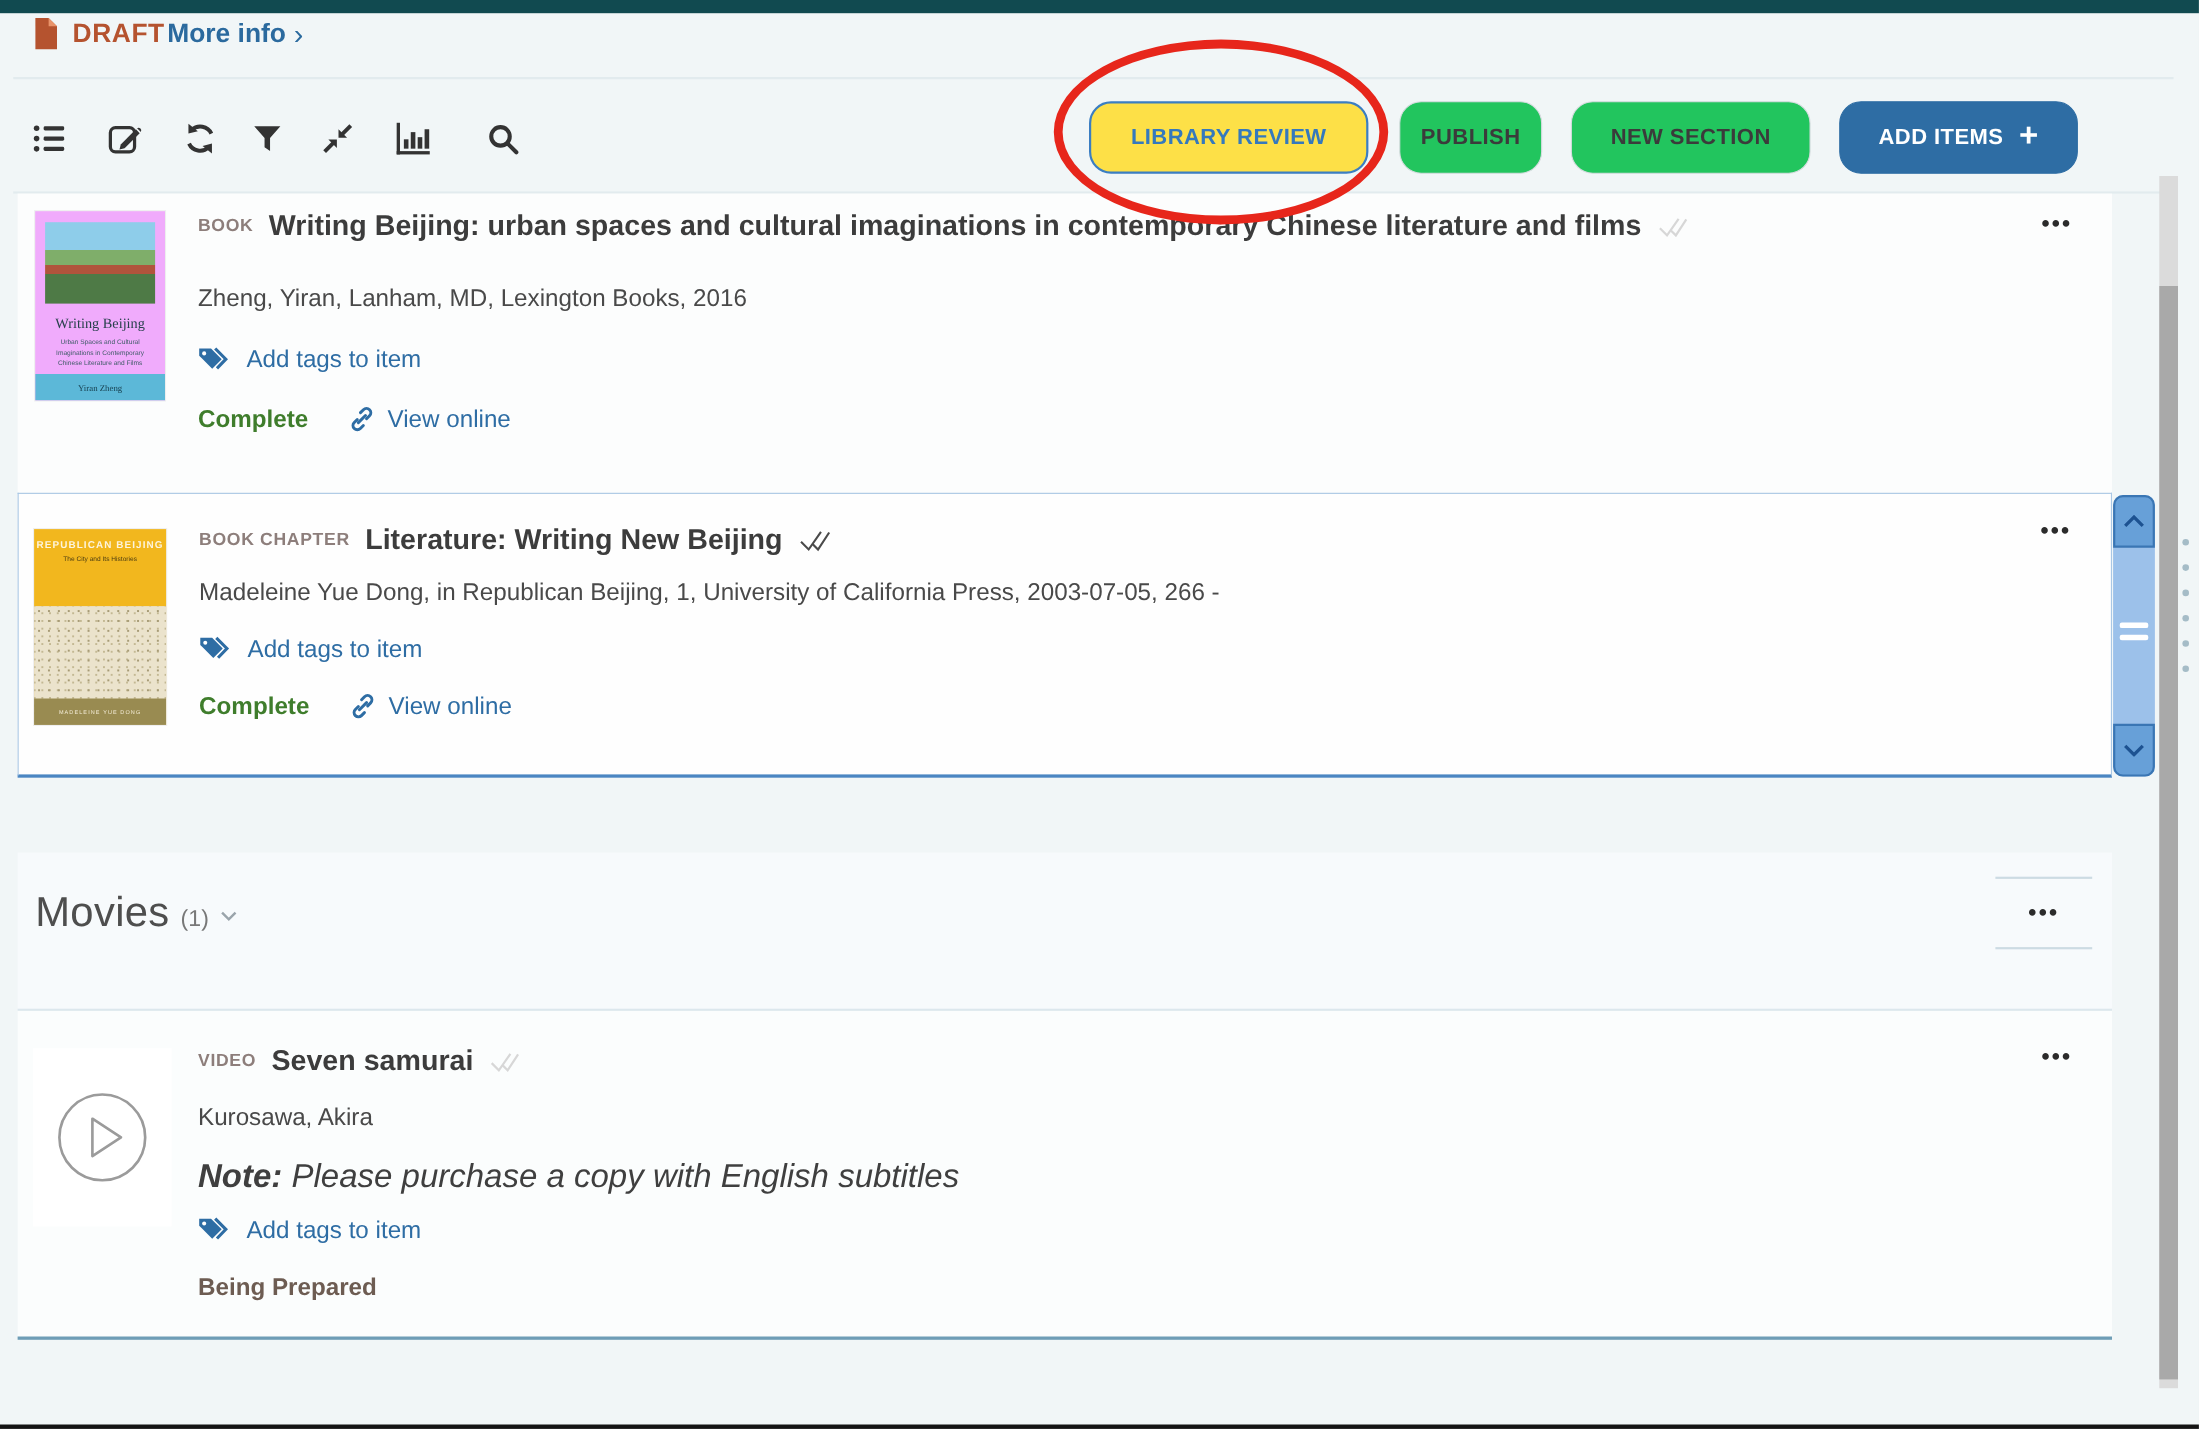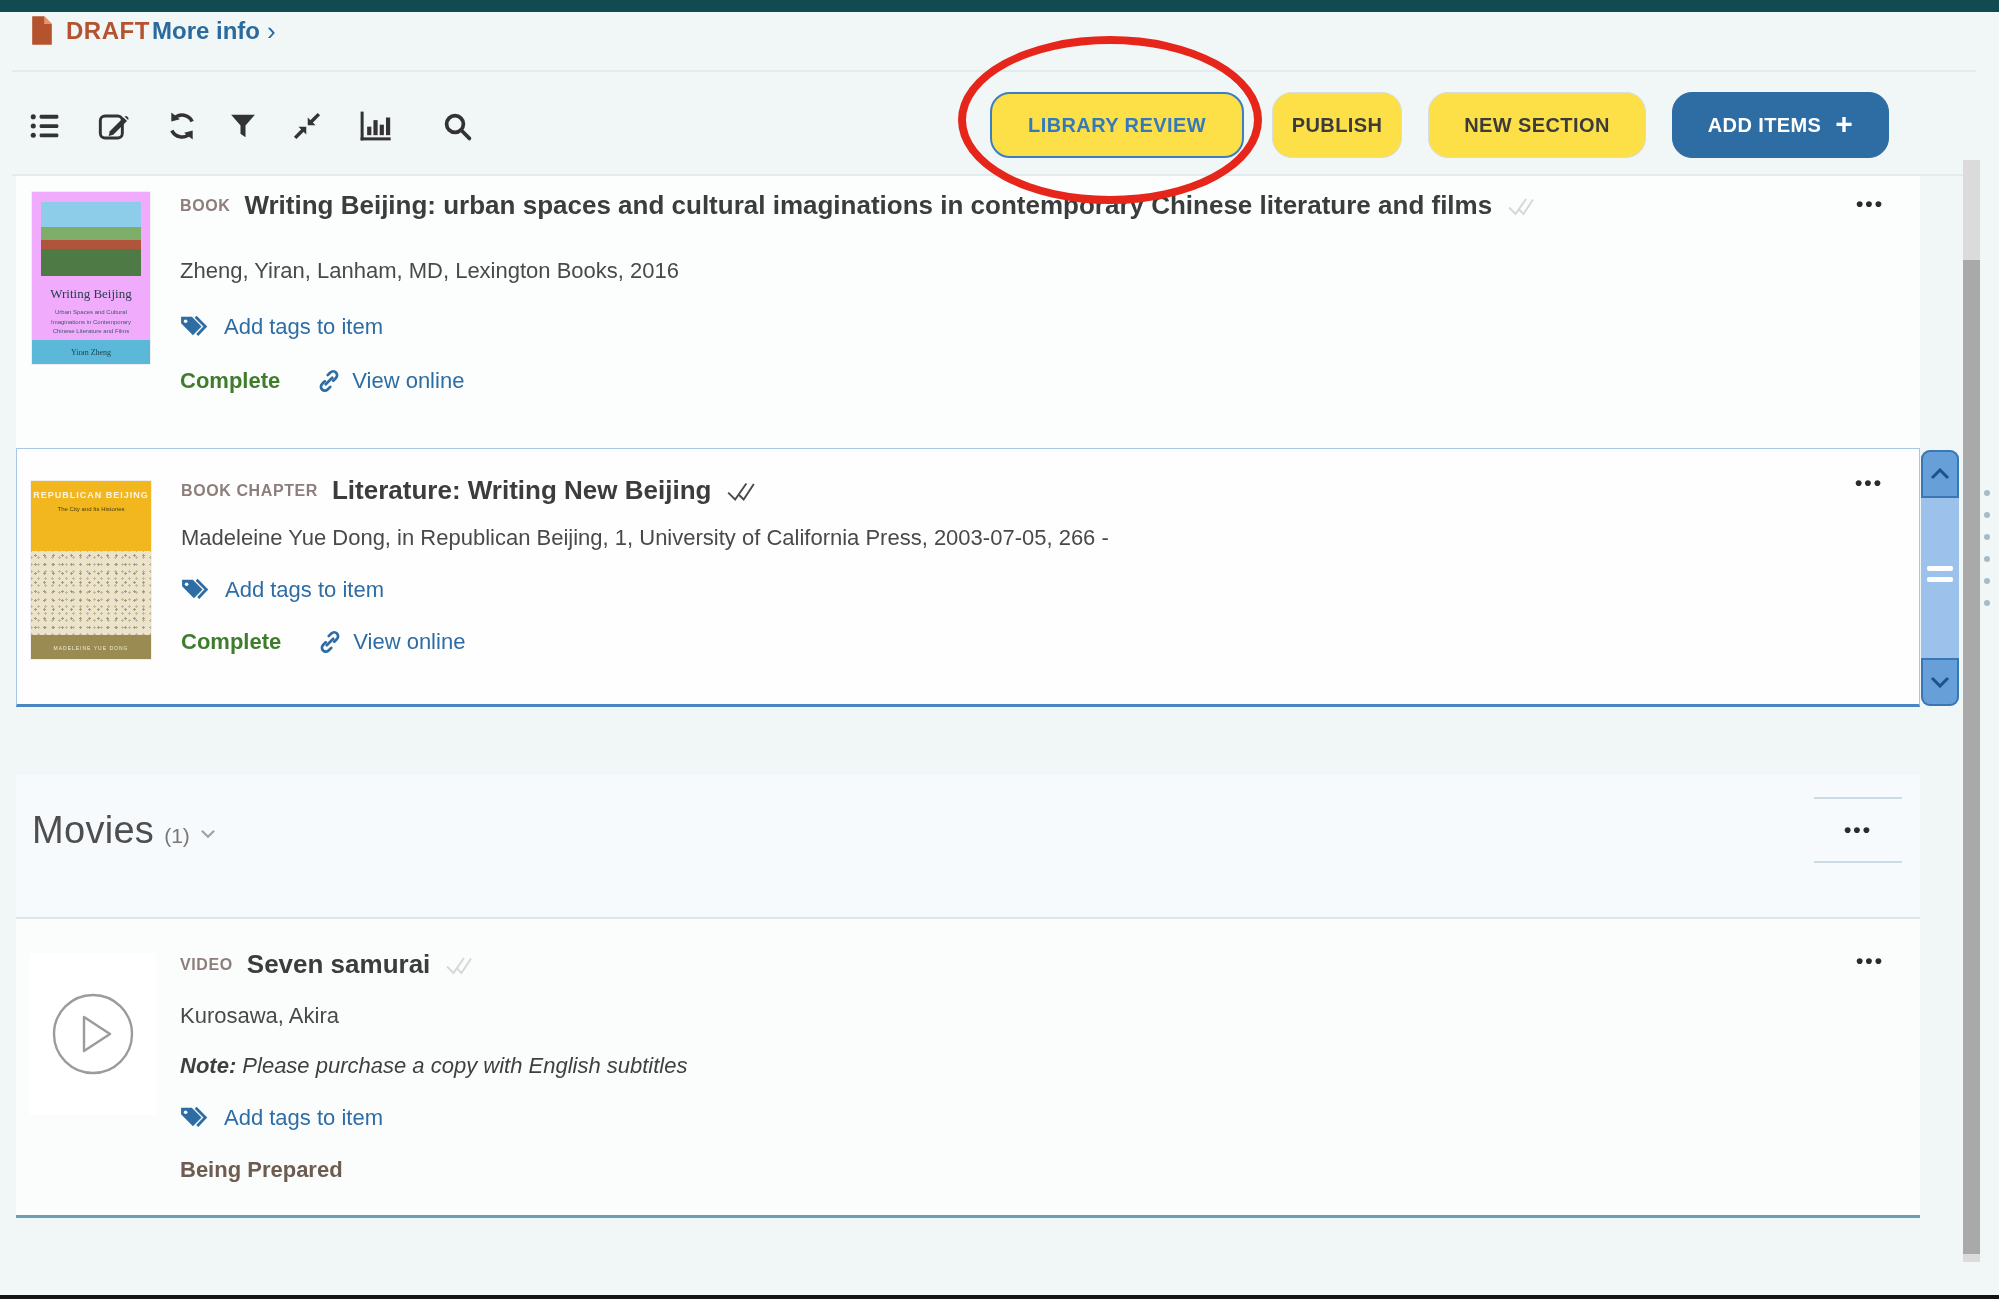--- a/index.html
+++ b/index.html
@@ -19,21 +19,21 @@
 
   .divider { position:absolute; left:12px; width:1964px; height:0; border-top:2px solid #e2ebee; }
   .d1 { top:70px; } .d2 { top:174px; }
 
   
   .tbicon { position:absolute; top:104px; width:44px; height:44px; background:none; border:none; cursor:pointer; display:flex; align-items:center; justify-content:center; }
   .tb-list{left:23px;} .tb-edit{left:91px;} .tb-sync{left:160px;} .tb-filter{left:221px;} .tb-collapse{left:285px;} .tb-chart{left:353px;} .tb-search{left:435px;}
 
   .btn { position:absolute; top:92px; height:66px; border-radius:20px; display:flex; align-items:center; justify-content:center; font-weight:700; font-size:20px; letter-spacing:.4px; cursor:pointer; font-family:inherit; }
   .btn-library { left:990px; width:254px; background:#fde047; border:2px solid #3b7ec2; color:#3579bd; }
-  .btn-light   { background:#fde047; border:1px solid #d6dcdf; color:#3b3b3b; }
+  .btn-light   { background:#22c55e; border:1px solid #d6dcdf; color:#3b3b3b; }
   .btn-publish { left:1272px; width:130px; }
   .btn-newsection { left:1428px; width:218px; }
   .btn-additems { left:1672px; width:217px; background:#2e6da4; border:1px solid #2e6da4; color:#fff; gap:14px; }
   .btn-additems .plus { font-size:30px; font-weight:700; line-height:20px; margin-top:-3px; }
 
   
   .red-ellipse { position:absolute; left:958px; top:36px; width:304px; height:168px; border:8px solid #e7261b; border-radius:50%; z-index:20; pointer-events:none; }
 
   
   .card { position:absolute; left:16px; width:1904px; }
@@ -77,21 +77,21 @@
   
   .section-title-row { position:absolute; left:16px; top:34px; display:flex; align-items:baseline; gap:10px; }
   .section-title { font-size:38px; font-weight:300; color:#4e4e4e; letter-spacing:.3px; }
   .section-count { font-size:21px; color:#787878; }
   .section-chevron { position:relative; top:-4px; cursor:pointer; }
   .section-menu { position:absolute; right:18px; top:22px; width:88px; height:66px; border-top:2px solid #ccdbe3; border-bottom:2px solid #ccdbe3; display:flex; align-items:center; justify-content:center; }
   .section-menu .menu-dots { position:static; }
 
   
   .video-thumb { position:absolute; left:14px; top:34px; width:126px; height:162px; background:#fff; display:flex; align-items:center; justify-content:center; }
-  .note-row { position:absolute; left:164px; font-size:22px; font-style:italic; color:#3f3f3f; }
+  .note-row { position:absolute; left:164px; font-size:30px; font-style:italic; color:#3f3f3f; }
   .note-row b { font-weight:700; }
 
   
   .move-ctl { position:absolute; left:1921px; top:450px; width:38px; height:256px; background:#9cc1ea; border-radius:9px; z-index:5; }
   .move-btn { position:absolute; left:0; width:38px; height:48px; background:#67a0d8; border:2px solid #3a76b4; display:flex; align-items:center; justify-content:center; cursor:pointer; }
   .move-up { top:0; border-radius:9px 9px 0 0; }
   .move-down { bottom:0; border-radius:0 0 9px 9px; }
   .move-grip { position:absolute; left:6px; top:116px; width:26px; cursor:grab; }
   .move-grip div { height:5px; background:#fff; border-radius:2px; margin-bottom:6px; }
 

